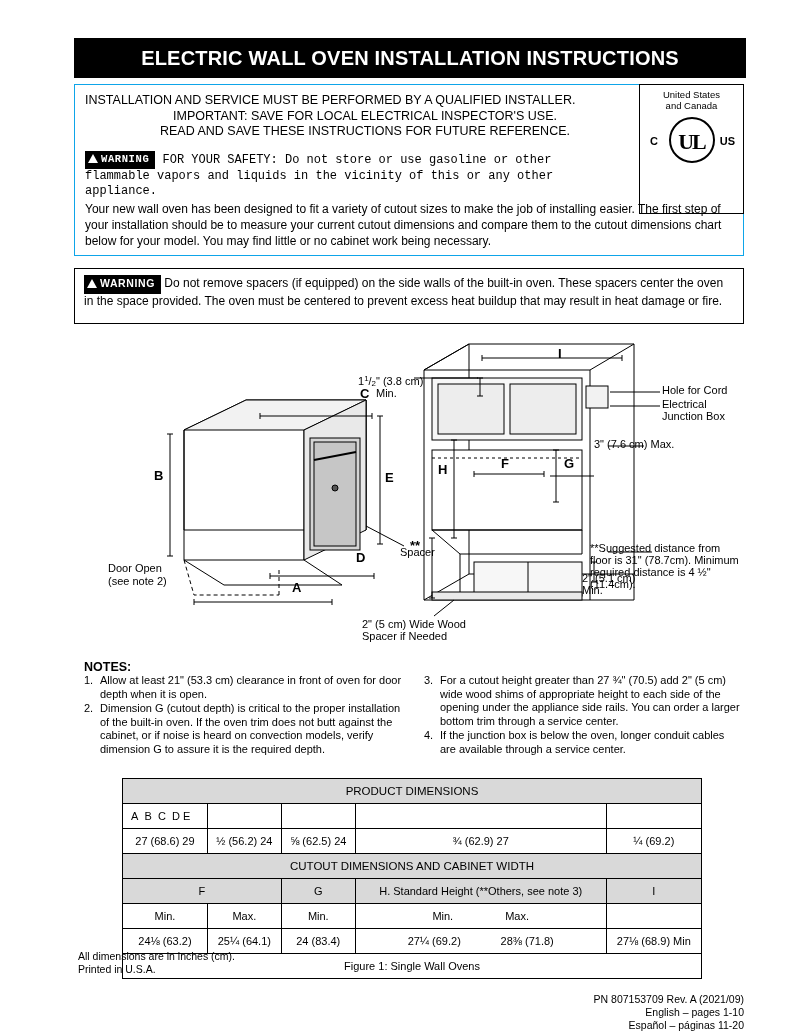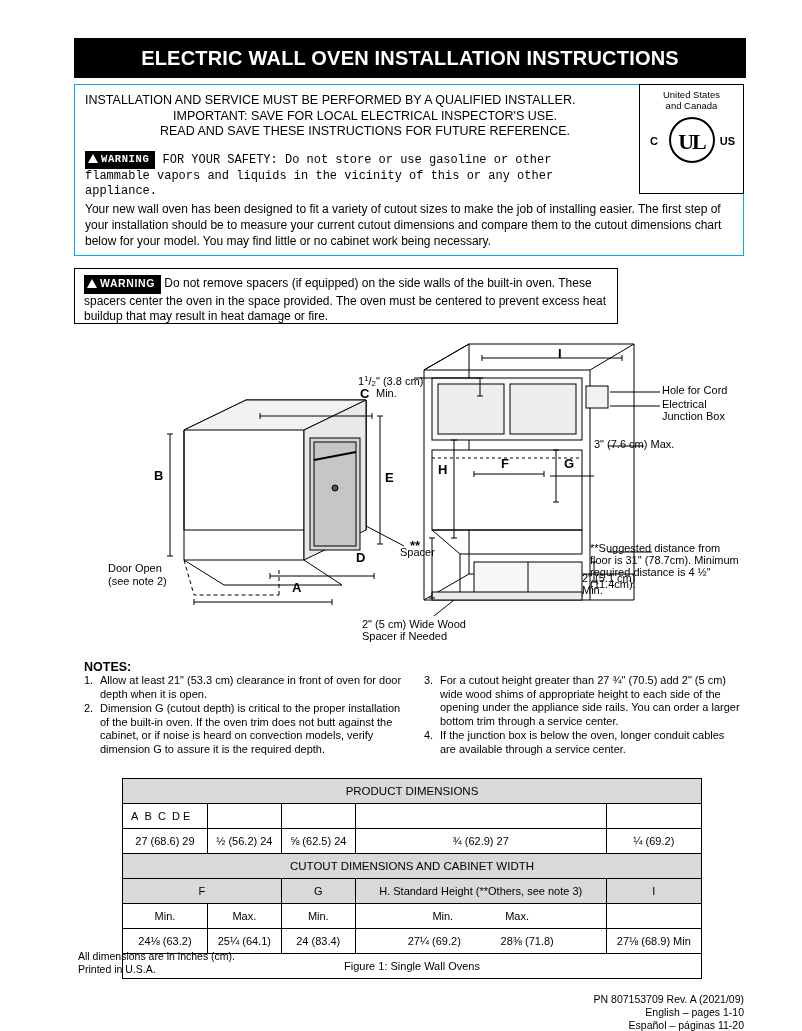--- a/index.html
+++ b/index.html
@@ -25,21 +25,21 @@
   .topbox{
     position:absolute;left:74px;top:84px;width:670px;height:172px;
     border:1px solid #0ea5e9;box-sizing:border-box;
   }
   .topbox .headlines{
     position:absolute;left:10px;top:8px;width:560px;
     font-size:12.5px;line-height:15.5px;text-align:center;
   }
   .topbox .headlines .l1{text-align:left;}
   .ul-box{
-    position:absolute;right:-1px;top:-1px;width:105px;height:110px;
+    position:absolute;right:-1px;top:-1px;width:105px;height:130px;
     border:1px solid #000;box-sizing:border-box;
   }
   .ul-box .ul-cap{
     font-size:9.5px;text-align:center;line-height:11px;padding-top:4px;
   }
   .ul-mark{position:relative;height:62px;}
   .ul-mark .circle{
     position:absolute;left:50%;top:6px;transform:translateX(-50%);
     width:46px;height:46px;border:2.5px solid #000;border-radius:50%;
     box-sizing:border-box;
@@ -64,21 +64,21 @@
   .warn-line1{
     position:absolute;left:10px;top:66px;width:520px;font-size:12px;line-height:15px;font-family:Liberation Mono, monospace;
   }
   .warn-line1 .txt{vertical-align:middle;}
   .para-new{
     position:absolute;left:10px;top:116px;width:648px;font-size:12px;line-height:16px;
   }
 
   
   .spacerbox{
-    position:absolute;left:74px;top:268px;width:544px;height:56px;
+    position:absolute;left:74px;top:268px;width:670px;height:56px;
     border:1px solid #000;box-sizing:border-box;
     padding:6px 9px;font-size:12px;line-height:15.5px;
   }
 
   
   .diagram{
     position:absolute;left:74px;top:330px;width:670px;height:320px;
   }
   .diagram svg{display:block;}
   .dlabel{position:absolute;font-size:11px;}

